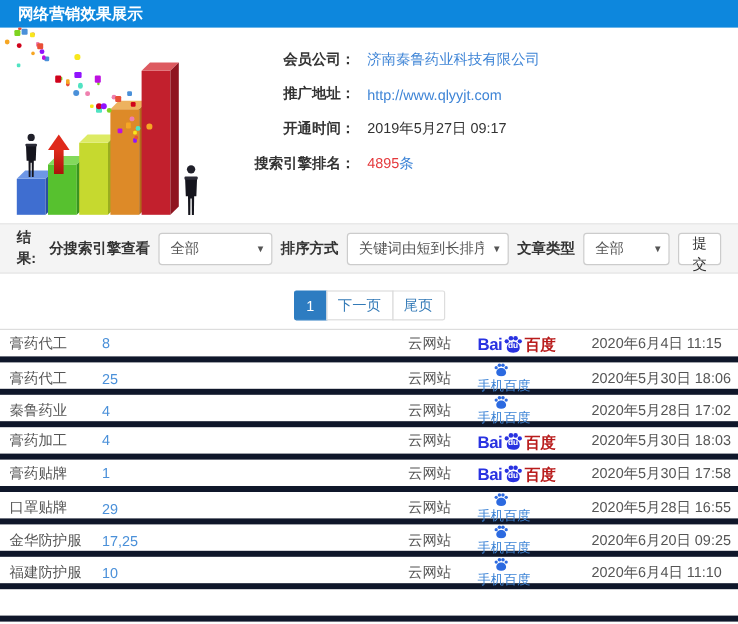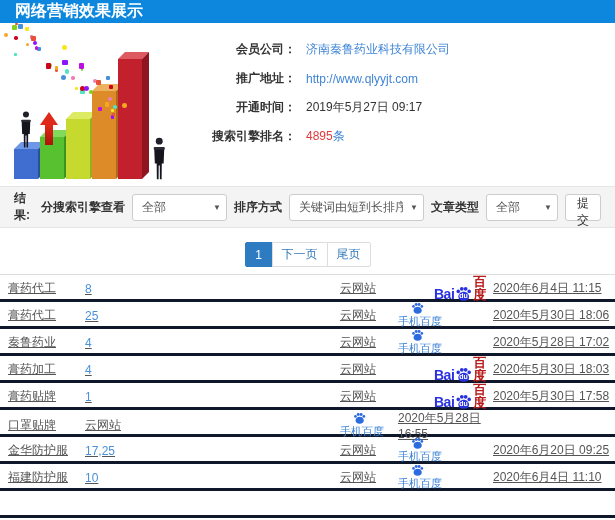--- a/index.html
+++ b/index.html
@@ -1,21 +1,21 @@
 <!DOCTYPE html>
 <html><head>
 <meta charset="utf-8">
 <style>
   * { margin:0; padding:0; box-sizing:border-box; }
   html,body { width:615px; height:520px; overflow:hidden; background:#fff;
     font-family:"Liberation Sans","DejaVu Sans",sans-serif; font-size:12px; color:#444; }
 
   
   .titlebar { height:23px; background:#0d87dd; display:flex; align-items:center; padding-left:15px; }
-  .titlebar .t { color:#fff; font-weight:bold; font-size:16px; }
+  .titlebar .t { color:#fff; font-weight:bold; font-size:13px; }
 
   
   .info { display:flex; height:163px; }
   .art { position:relative; width:180px; height:160px; margin:4px 0 0 4px; flex:none; }
   .bar { position:absolute; bottom:8px; }
   .bar .face { width:24px; }
   .bar .top { position:absolute; left:0; top:-7px; width:24px; height:7px; transform:skewX(-45deg); transform-origin:0 100%; }
   .bar .side { position:absolute; right:-7px; top:0; width:7px; height:100%; transform:skewY(-45deg); transform-origin:0 0; }
   .dot { position:absolute; }
   .person { position:absolute; }
@@ -51,27 +51,27 @@
   .pag .pg { min-width:28px; height:25px; display:flex; align-items:center; justify-content:center;
     border:1px solid #ddd; background:#fff; color:#337ab7; padding:0 9px; margin-left:-1px; cursor:pointer; }
   .pag .pg.first { margin-left:0; border-radius:2px 0 0 2px; }
   .pag .pg.last { border-radius:0 2px 2px 0; }
   .pag .pg.active { background:#2d7cc1; border-color:#2d7cc1; color:#fff; }
 
   
   .table { margin-top:7px; border-top:1px solid #ddd; }
   .trow { display:grid; grid-template-columns:85px 255px 58px 95px 1fr; align-items:center; height:27px; }
   .thead { height:28px; border-bottom:1px solid #ddd; font-weight:bold; color:#333; }
-  .tbody .trow { border-bottom:3px solid #0f172a; color:#555;text-decoration:underline; }
+  .tbody .trow { border-bottom:5px solid #0f172a; color:#555; }
   .c1 { padding-left:8px; }
   .rank { color:#4a90d9; cursor:pointer; }
 
   
   .bd-logo { display:inline-flex; align-items:flex-end; line-height:1; }
-  .bd-bai { color:#2932e1; font-weight:bold; font-size:14px; letter-spacing:-0.5px;margin-left:36px; }
+  .bd-bai { color:#2932e1; font-weight:bold; font-size:14px; letter-spacing:-0.5px; }
   .bd-paw { position:relative; width:17px; height:17px; margin:0 1px -1px 1px; }
   .bd-paw svg { width:17px; height:17px; display:block; }
   .bd-du { position:absolute; left:4px; top:7px; color:#fff; font-size:7px; font-style:normal; font-weight:bold; }
   .bd-cn { color:#b91c1c; font-weight:bold; font-size:13px; }
   .mb-logo { display:inline-flex; align-items:center;flex-direction:column; }
   .mb-ic { width:14px; margin-right:5px; }
   .mb-ic svg { width:13px; height:12px; display:block; margin:0 auto; }
   .mb-ic .rbar { width:9px; height:2px; background:#e0281c; margin:1px auto 0; }
   .mb-txt { color:#3e84d6; font-size:11px; }
 </style>
@@ -305,20 +305,21 @@
                 <path d="M12.3 8.6c-4.2 0-7.6 3.1-7.6 7 0 3.6 2.7 5.8 7.6 5.8s7.6-2.2 7.6-5.8c0-3.9-3.4-7-7.6-7z" fill="#2932e1"></path>
               </svg>
               <i class="bd-du">du</i>
             </span>
             <span class="bd-cn">百度</span>
           </span></span>
         <span>2020年5月30日 17:58</span>
       </div>
       <div class="trow">
         <span class="c1">口罩贴牌</span>
+        <span class="rank">29</span>
         <span>云网站</span>
         <span><span class="mb-logo">
             <span class="mb-ic"><svg viewBox="0 0 24 22" xmlns="http://www.w3.org/2000/svg">
                 <circle cx="4.6" cy="8" r="2.5" fill="#2c6ae0"></circle>
                 <circle cx="9.6" cy="4.4" r="2.7" fill="#2c6ae0"></circle>
                 <circle cx="15" cy="4.4" r="2.7" fill="#2c6ae0"></circle>
                 <circle cx="20" cy="8" r="2.5" fill="#2c6ae0"></circle>
                 <path d="M12.3 8.6c-4.2 0-7.6 3.1-7.6 7 0 3.6 2.7 5.8 7.6 5.8s7.6-2.2 7.6-5.8c0-3.9-3.4-7-7.6-7z" fill="#2c6ae0"></path>
               </svg><span class="rbar"></span></span>
             <span class="mb-txt">手机百度</span>

